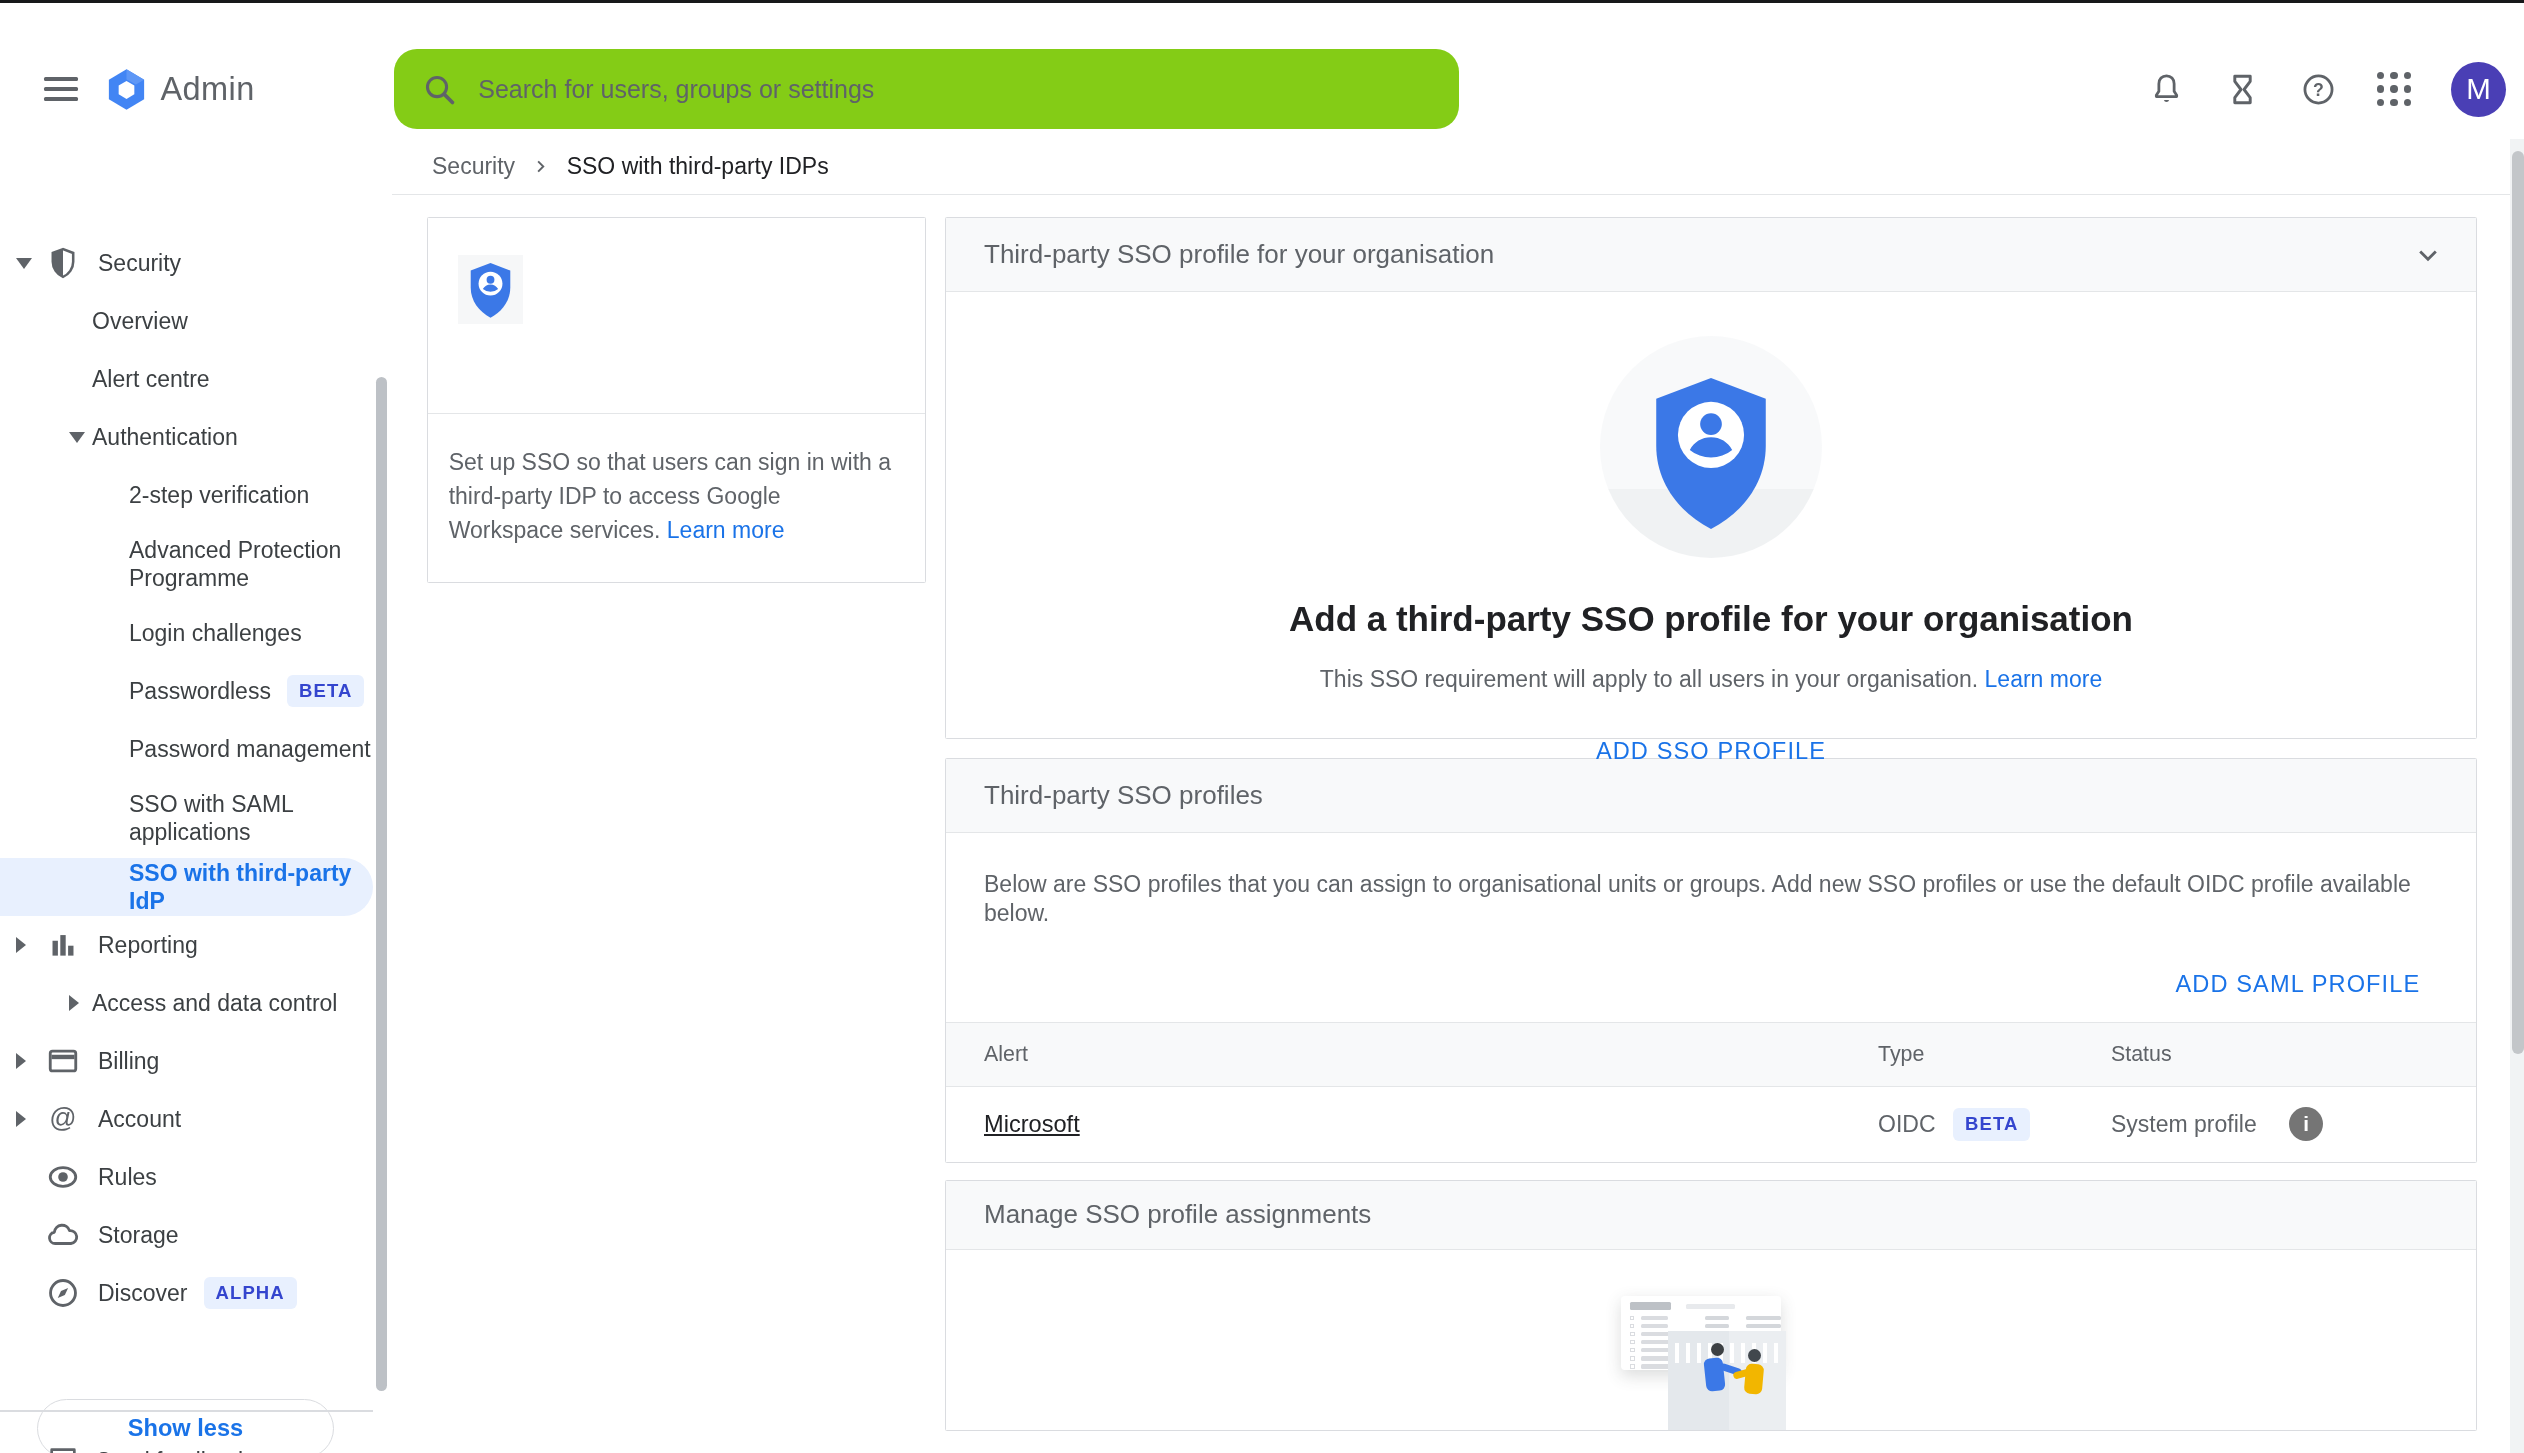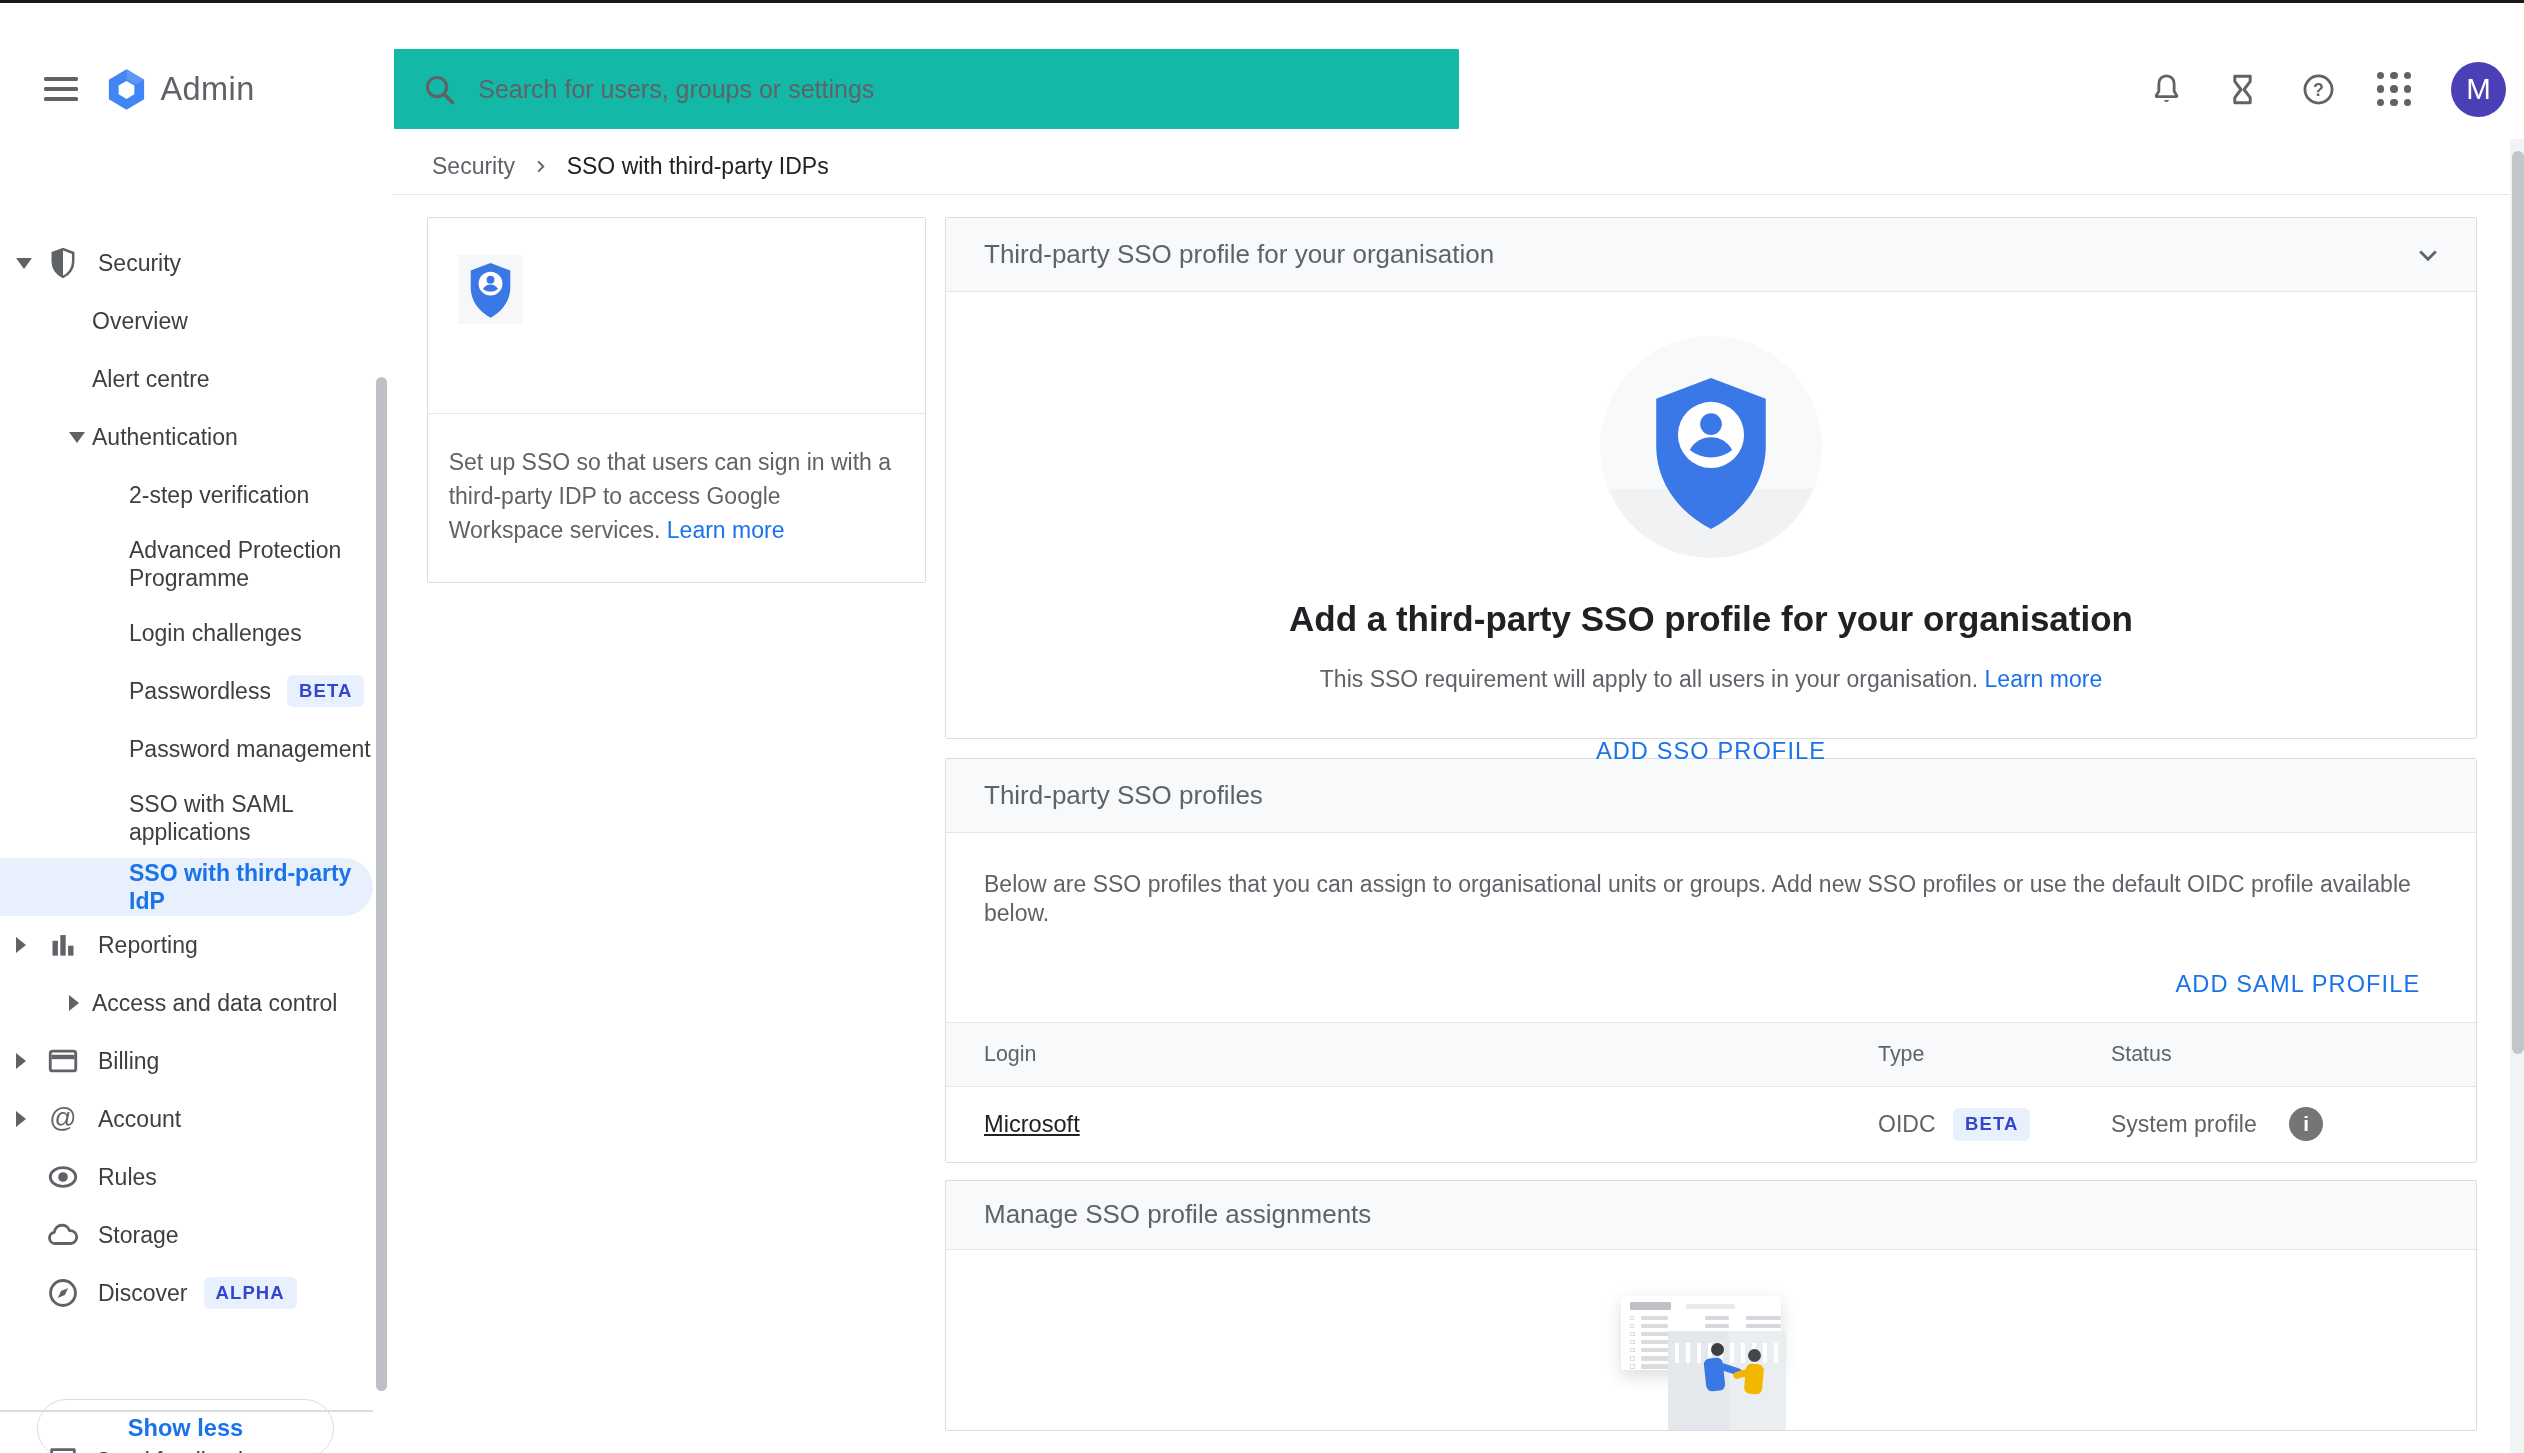--- a/index.html
+++ b/index.html
@@ -9,21 +9,21 @@
 
   
   .topbar { height:100px; display:flex; align-items:center; background:#fff; position:relative;margin-top:36px; }
   .hamburger { width:81px; margin-left:20.7px; display:flex; flex-direction:column; gap:6.6px;
     align-items:center; cursor:pointer; background:none; border:none; }
   .hamburger span { width:34px; height:3.7px; background:#5F6368; border-radius:1.5px; }
   .brand { display:flex; align-items:center; gap:10.3px; margin-left:1.5px; }
   .brand svg { width:47px; height:47px; }
   .brand-title { font-size:32.5px; color:#5F6368; letter-spacing:0.4px; }
   .searchbar { position:absolute; left:394px; top:10.3px; width:1065px; height:80px;
-    background:#14b8a6; border-radius:1px; display:flex; align-items:center; padding:0 26.6px; }
+    background:#84cc16; border-radius:23px; display:flex; align-items:center; padding:0 26.6px; }
   .searchbar svg { width:37px; height:37px; flex:0 0 auto; }
   .searchbar input { border:none; outline:none; background:transparent; font-size:25px;
     color:#3C4043; margin-left:20.7px; width:886px; font-family:"Liberation Sans",sans-serif; }
   .searchbar input::placeholder { color:#5F6368; }
   .topbar-actions { position:absolute; right:19px; top:0; height:100px; display:flex;
     align-items:center; gap:38px; }
   .icon-btn { width:38px; height:38px; border:none; background:none; cursor:pointer;
     display:flex; align-items:center; justify-content:center; }
   .icon-btn svg { width:37px; height:37px; }
   .apps-grid { display:grid; grid-template-columns:repeat(3,7.4px); grid-template-rows:repeat(3,7.4px);
@@ -390,21 +390,21 @@
 
       <div class="card card-profiles">
         <div class="card-header">
           <span>Third-party SSO profiles</span>
         </div>
         <p class="profiles-desc">Below are SSO profiles that you can assign to organisational units or groups. Add new SSO profiles or use the default OIDC profile available below.</p>
         <div class="saml-row">
           <button class="text-btn">ADD SAML PROFILE</button>
         </div>
         <div class="ptable-head">
-          <span>Login</span>
+          <span>Alert</span>
           <span>Type</span>
           <span>Status</span>
         </div>
         <div id="profiles-rows">
             <div class="ptable-row">
               <span class="cell-name">Microsoft</span>
               <span class="cell-type">
                 <span>OIDC</span>
                 <span class="badge">BETA</span>
               </span>

